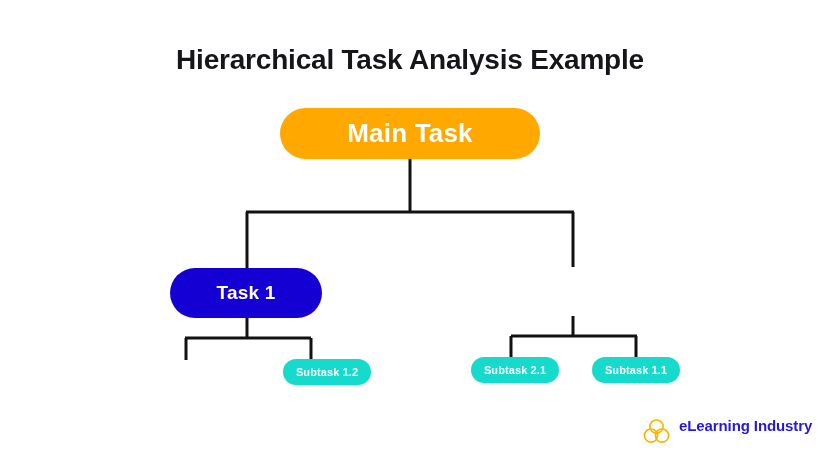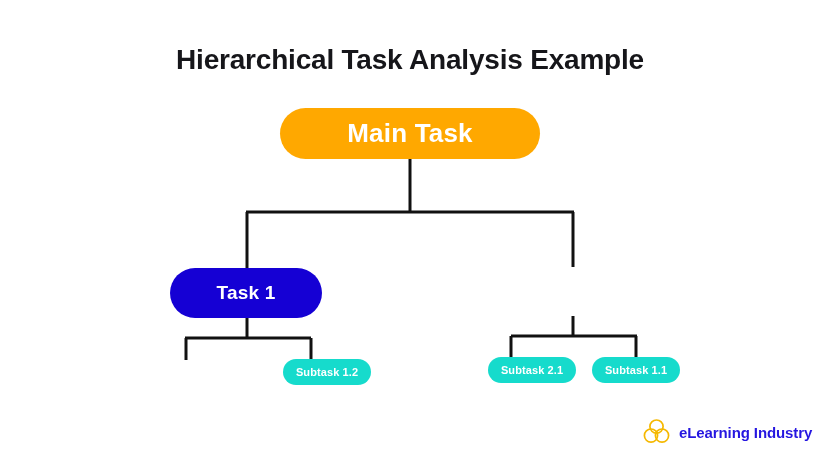--- a/index.html
+++ b/index.html
@@ -88,30 +88,29 @@
   .node-subtask {
     width: 88px;
     height: 26px;
     background: #16dbcc;
     border-radius: 13px;
     font-size: 11px;
     letter-spacing: 0.1px;
   }
   .st-1-1 { left: 142px; top: 359px; }
   .st-1-2 { left: 283px; top: 359px; }
-  .st-2-1 { left: 488px; top: 357px; }
+  .st-2-1 { left: 471px; top: 357px; }
   .st-2-2 { left: 592px; top: 357px; }
 
   
   #logo {
     position: absolute;
     left: 641px;
     top: 417px;
     display: flex;
-    align-items: center;
     gap: 7px;
   }
   #logo-mark {
     display: block;
   }
   #logo-text {
     font-size: 15px;
     font-weight: 700;
     color: #2516e0;
     letter-spacing: -0.1px;

